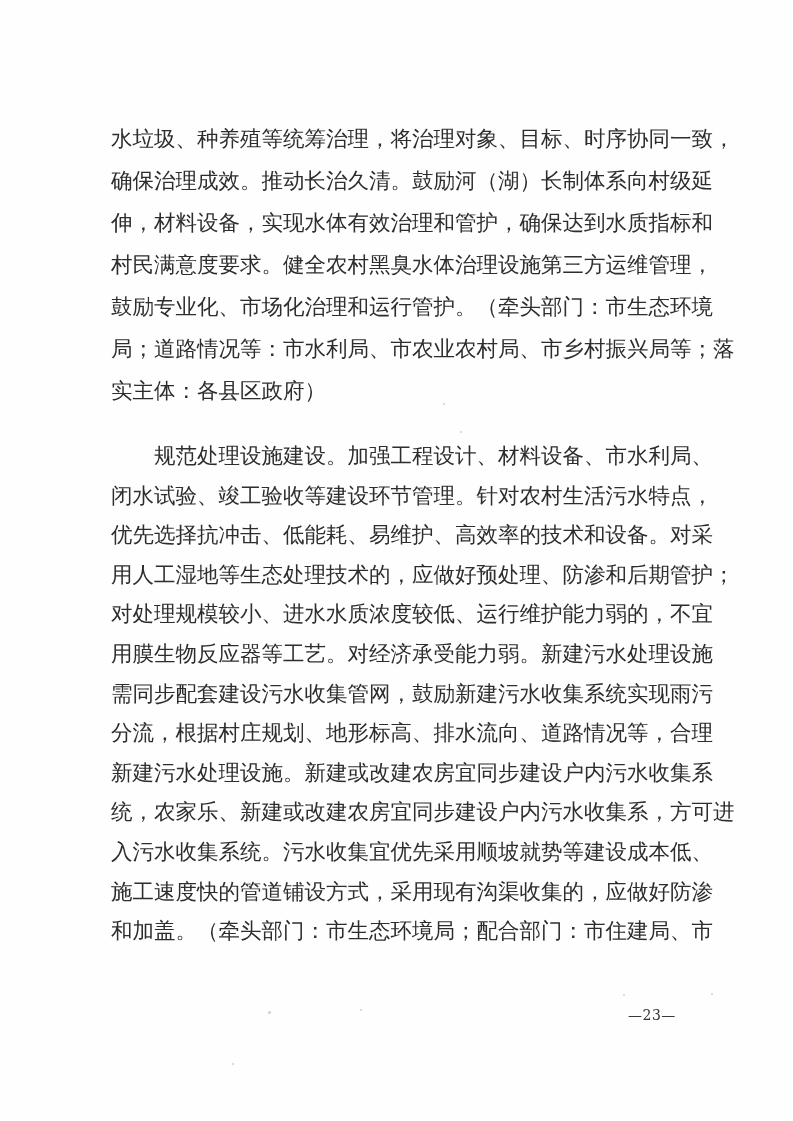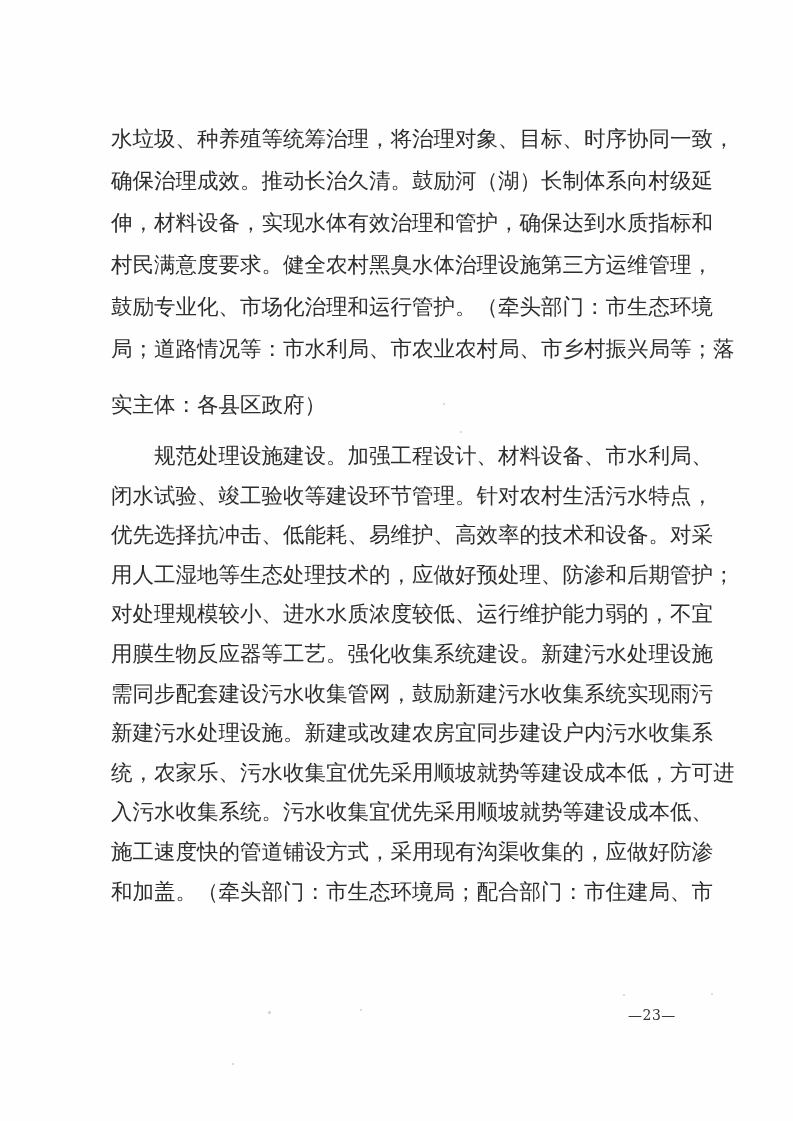--- a/index.html
+++ b/index.html
@@ -28,21 +28,21 @@
   #para1 { top: 118px; line-height: 42px; }
   #heading-block { top: 396px; line-height: 42px; }
   #para2 { top: 436px; line-height: 39.6px; }
 
   .line {
     text-align: justify;
     text-align-last: justify;
     white-space: nowrap;
     overflow: visible;
   }
-  .line.short { text-align-last: left; white-space: normal; margin-top: 14px; }
+  .line.short { text-align-last: left; white-space: normal; }
   .indent { text-indent: 43px; }
 
   .heading-line {
     text-align: left;
     text-indent: 43px;
   }
 
   .page-number {
     position: absolute;
     left: 628px;
@@ -86,24 +86,25 @@
     <div class="line short">实主体：各县区政府）</div>
   </div>
 
 
   <div class="textblock" id="para2">
     <div class="line indent">规范处理设施建设。加强工程设计、材料设备、市水利局、</div>
     <div class="line">闭水试验、竣工验收等建设环节管理。针对农村生活污水特点，</div>
     <div class="line">优先选择抗冲击、低能耗、易维护、高效率的技术和设备。对采</div>
     <div class="line">用人工湿地等生态处理技术的，应做好预处理、防渗和后期管护；</div>
     <div class="line">对处理规模较小、进水水质浓度较低、运行维护能力弱的，不宜</div>
-    <div class="line">用膜生物反应器等工艺。强化收集系统建设。新建污水处理设施</div>
+    <div class="line">用膜生物反应器等工艺。对经济承受能力弱。新建污水处理设施</div>
     <div class="line">需同步配套建设污水收集管网，鼓励新建污水收集系统实现雨污</div>
+    <div class="line">分流，根据村庄规划、地形标高、排水流向、道路情况等，合理</div>
     <div class="line">新建污水处理设施。新建或改建农房宜同步建设户内污水收集系</div>
-    <div class="line">统，农家乐、污水收集宜优先采用顺坡就势等建设成本低，方可进</div>
+    <div class="line">统，农家乐、新建或改建农房宜同步建设户内污水收集系，方可进</div>
     <div class="line">入污水收集系统。污水收集宜优先采用顺坡就势等建设成本低、</div>
     <div class="line">施工速度快的管道铺设方式，采用现有沟渠收集的，应做好防渗</div>
     <div class="line">和加盖。（牵头部门：市生态环境局；配合部门：市住建局、市</div>
   </div>
 
   <div class="page-number">—23—</div>
 
   <div class="speck s1"></div>
   <div class="speck s2"></div>
   <div class="speck s3"></div>

